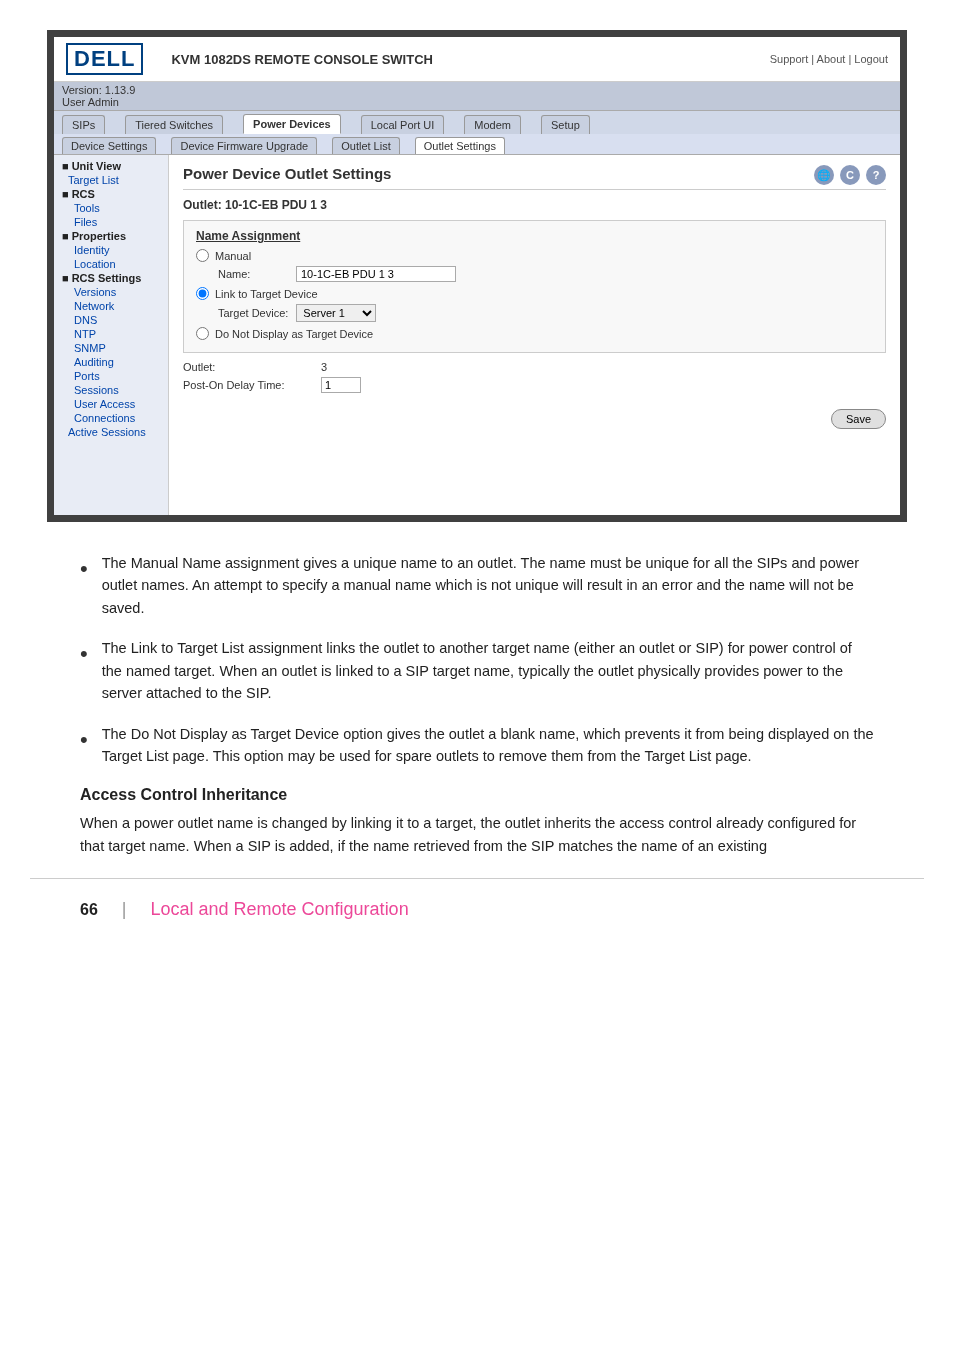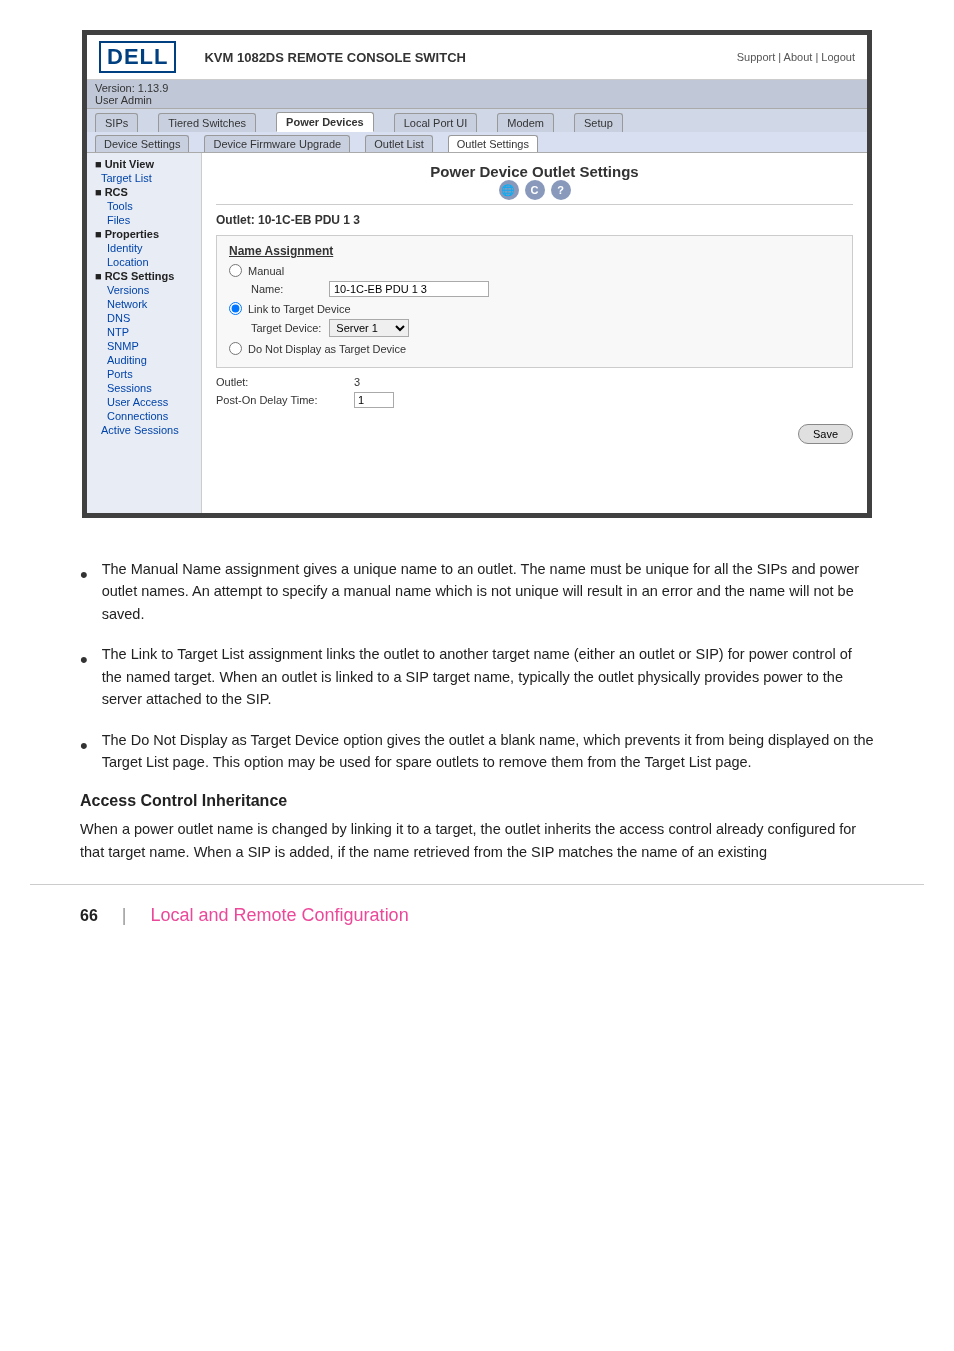--- a/index.html
+++ b/index.html
@@ -14,24 +14,24 @@
 
     
     .page {
       width: 954px;
       background: #fff;
       padding: 30px 30px 0 30px;
     }
 
     
     .ui-box {
-      border: 5px solid #404040;
+      border: 7px solid #404040;
       background: #e8e8e8;
-      width: 790px;
-      margin: 0 auto 40px auto;
+      width: 860px;
+      margin: 0 auto 30px auto;
     }
 
     
     .header-bar {
       background: #fff;
       border-bottom: 1px solid #ccc;
       padding: 6px 12px;
       display: flex;
       align-items: center;
       justify-content: space-between;
@@ -156,23 +156,21 @@
     }
 
     .content-title {
       font-size: 15px;
       font-weight: bold;
       color: #333;
       margin-bottom: 8px;
       border-bottom: 1px solid #ccc;
       padding-bottom: 4px;
       display: flex;
-      align-items: center;
       justify-content: space-between;
-      flex-direction: column;
     }
     .title-icons {
       display: flex;
       gap: 6px;
       align-items: center;
     }
     .icon-circle {
       width: 20px;
       height: 20px;
       border-radius: 50%;

